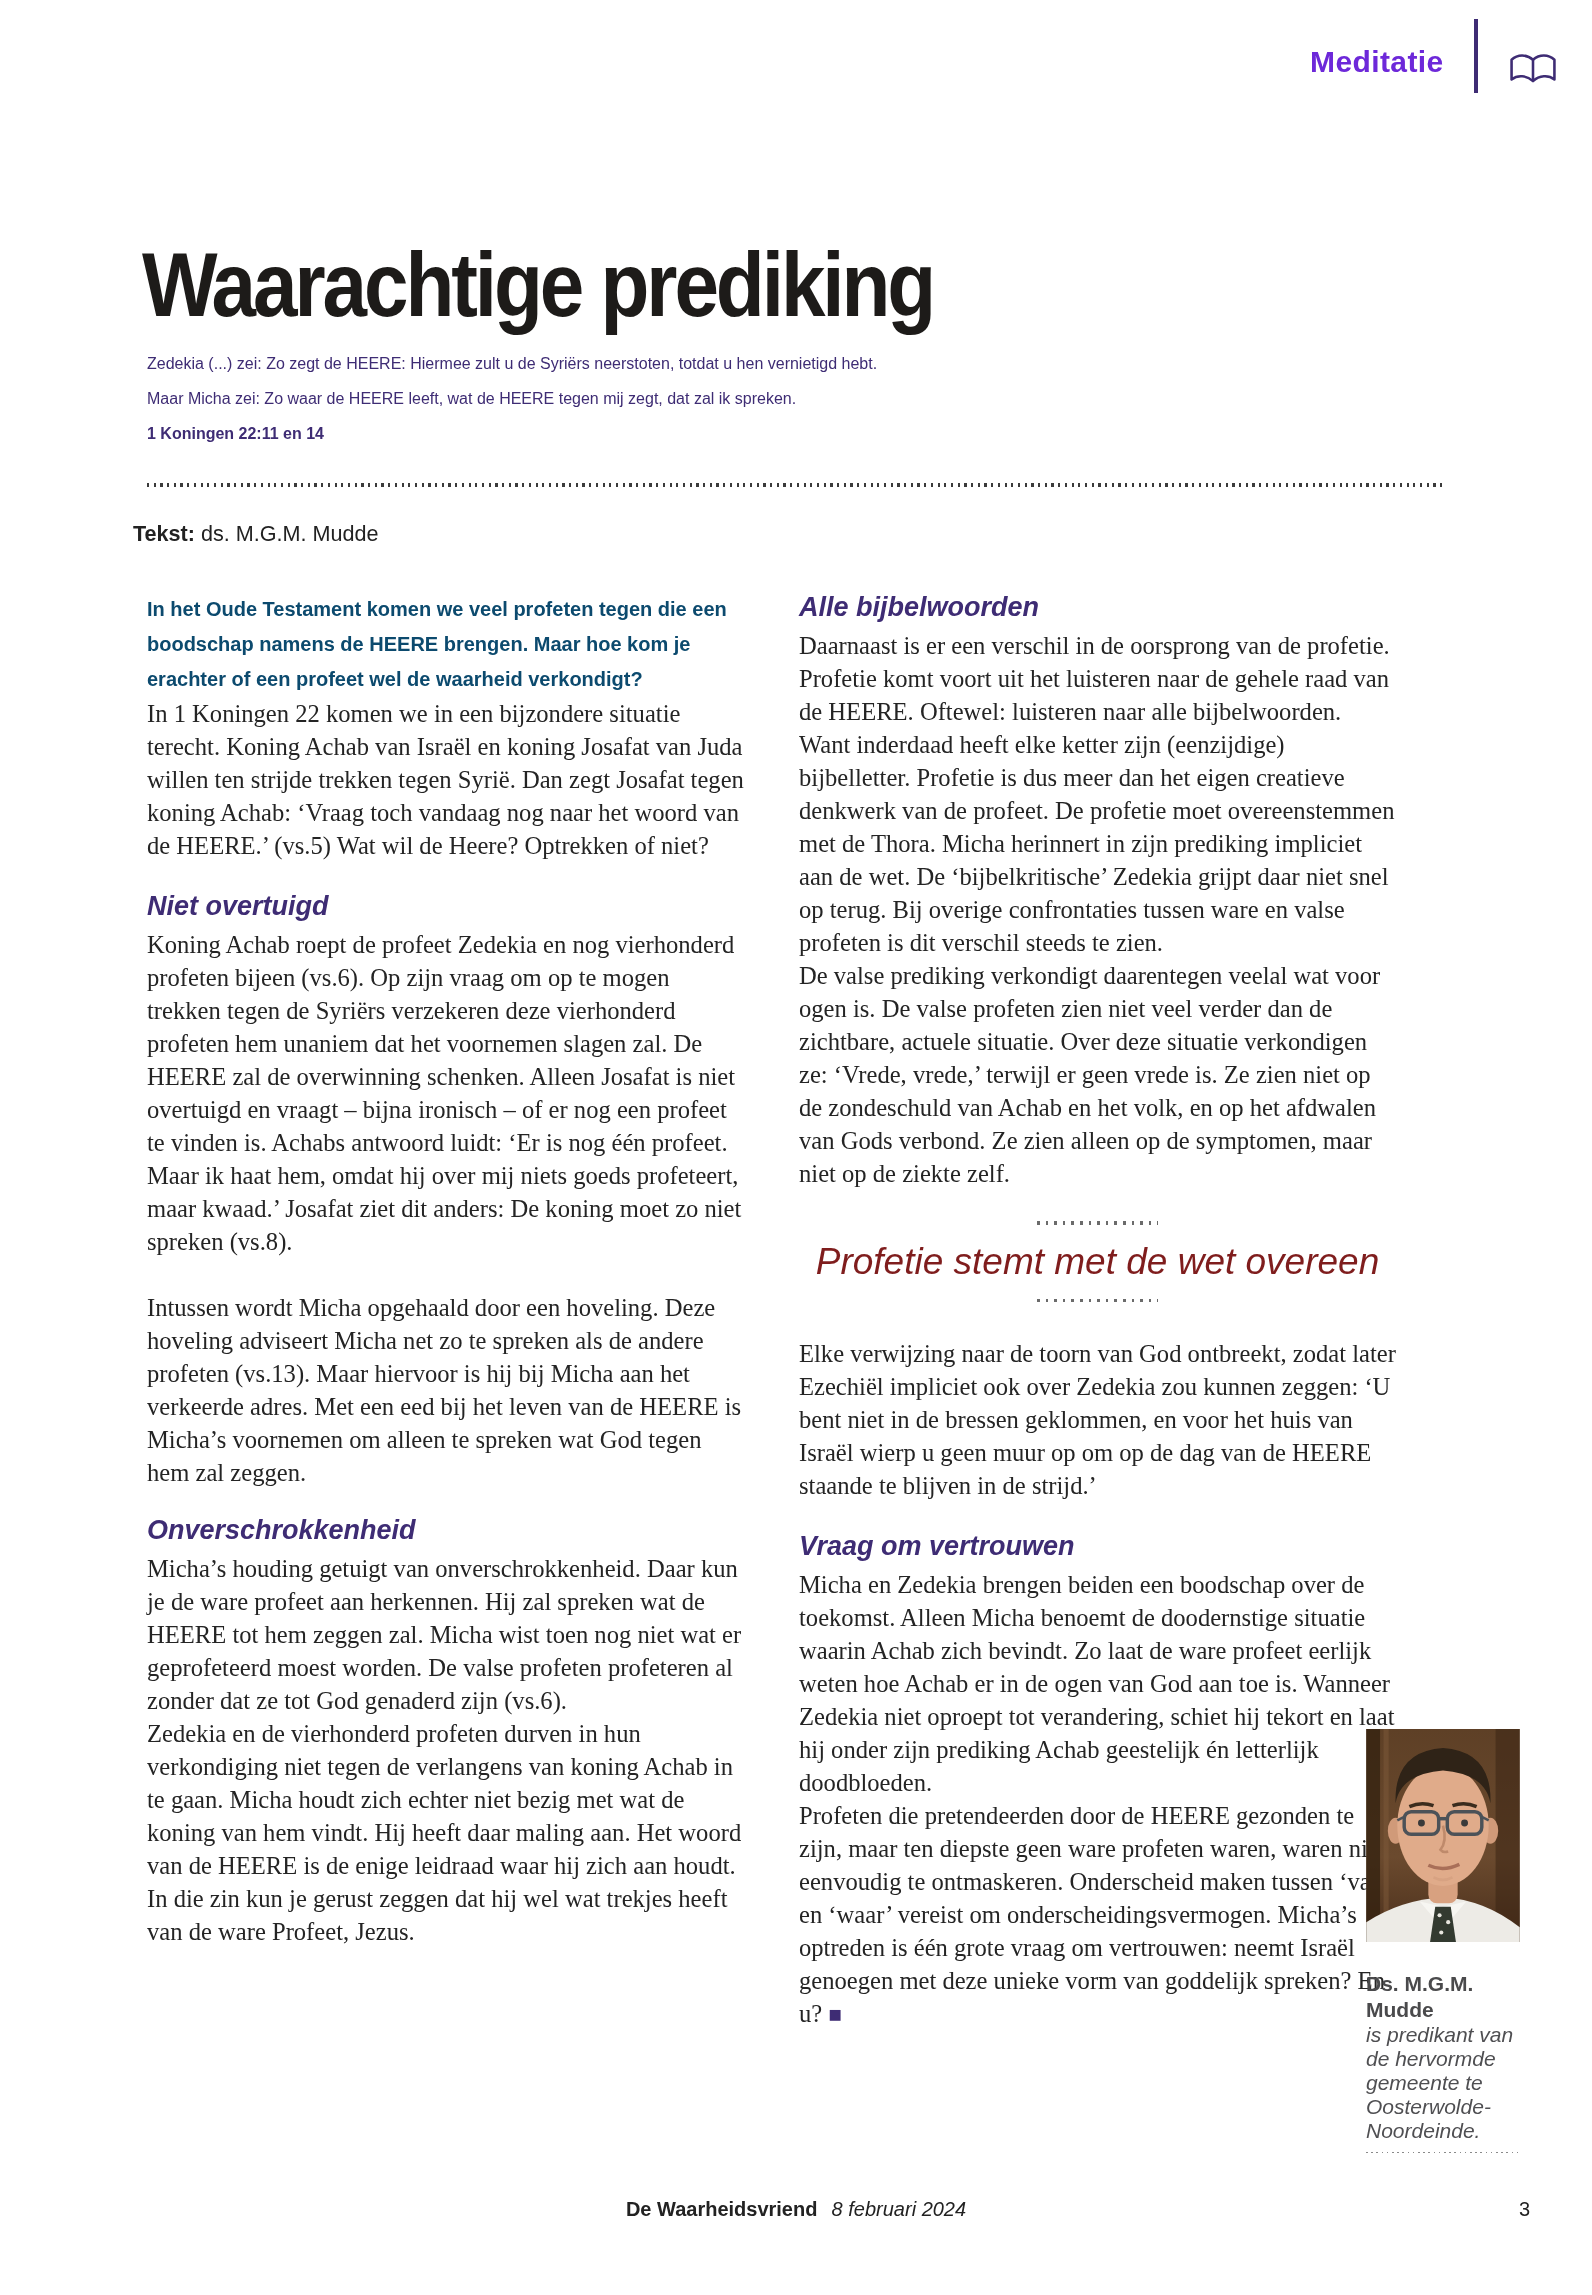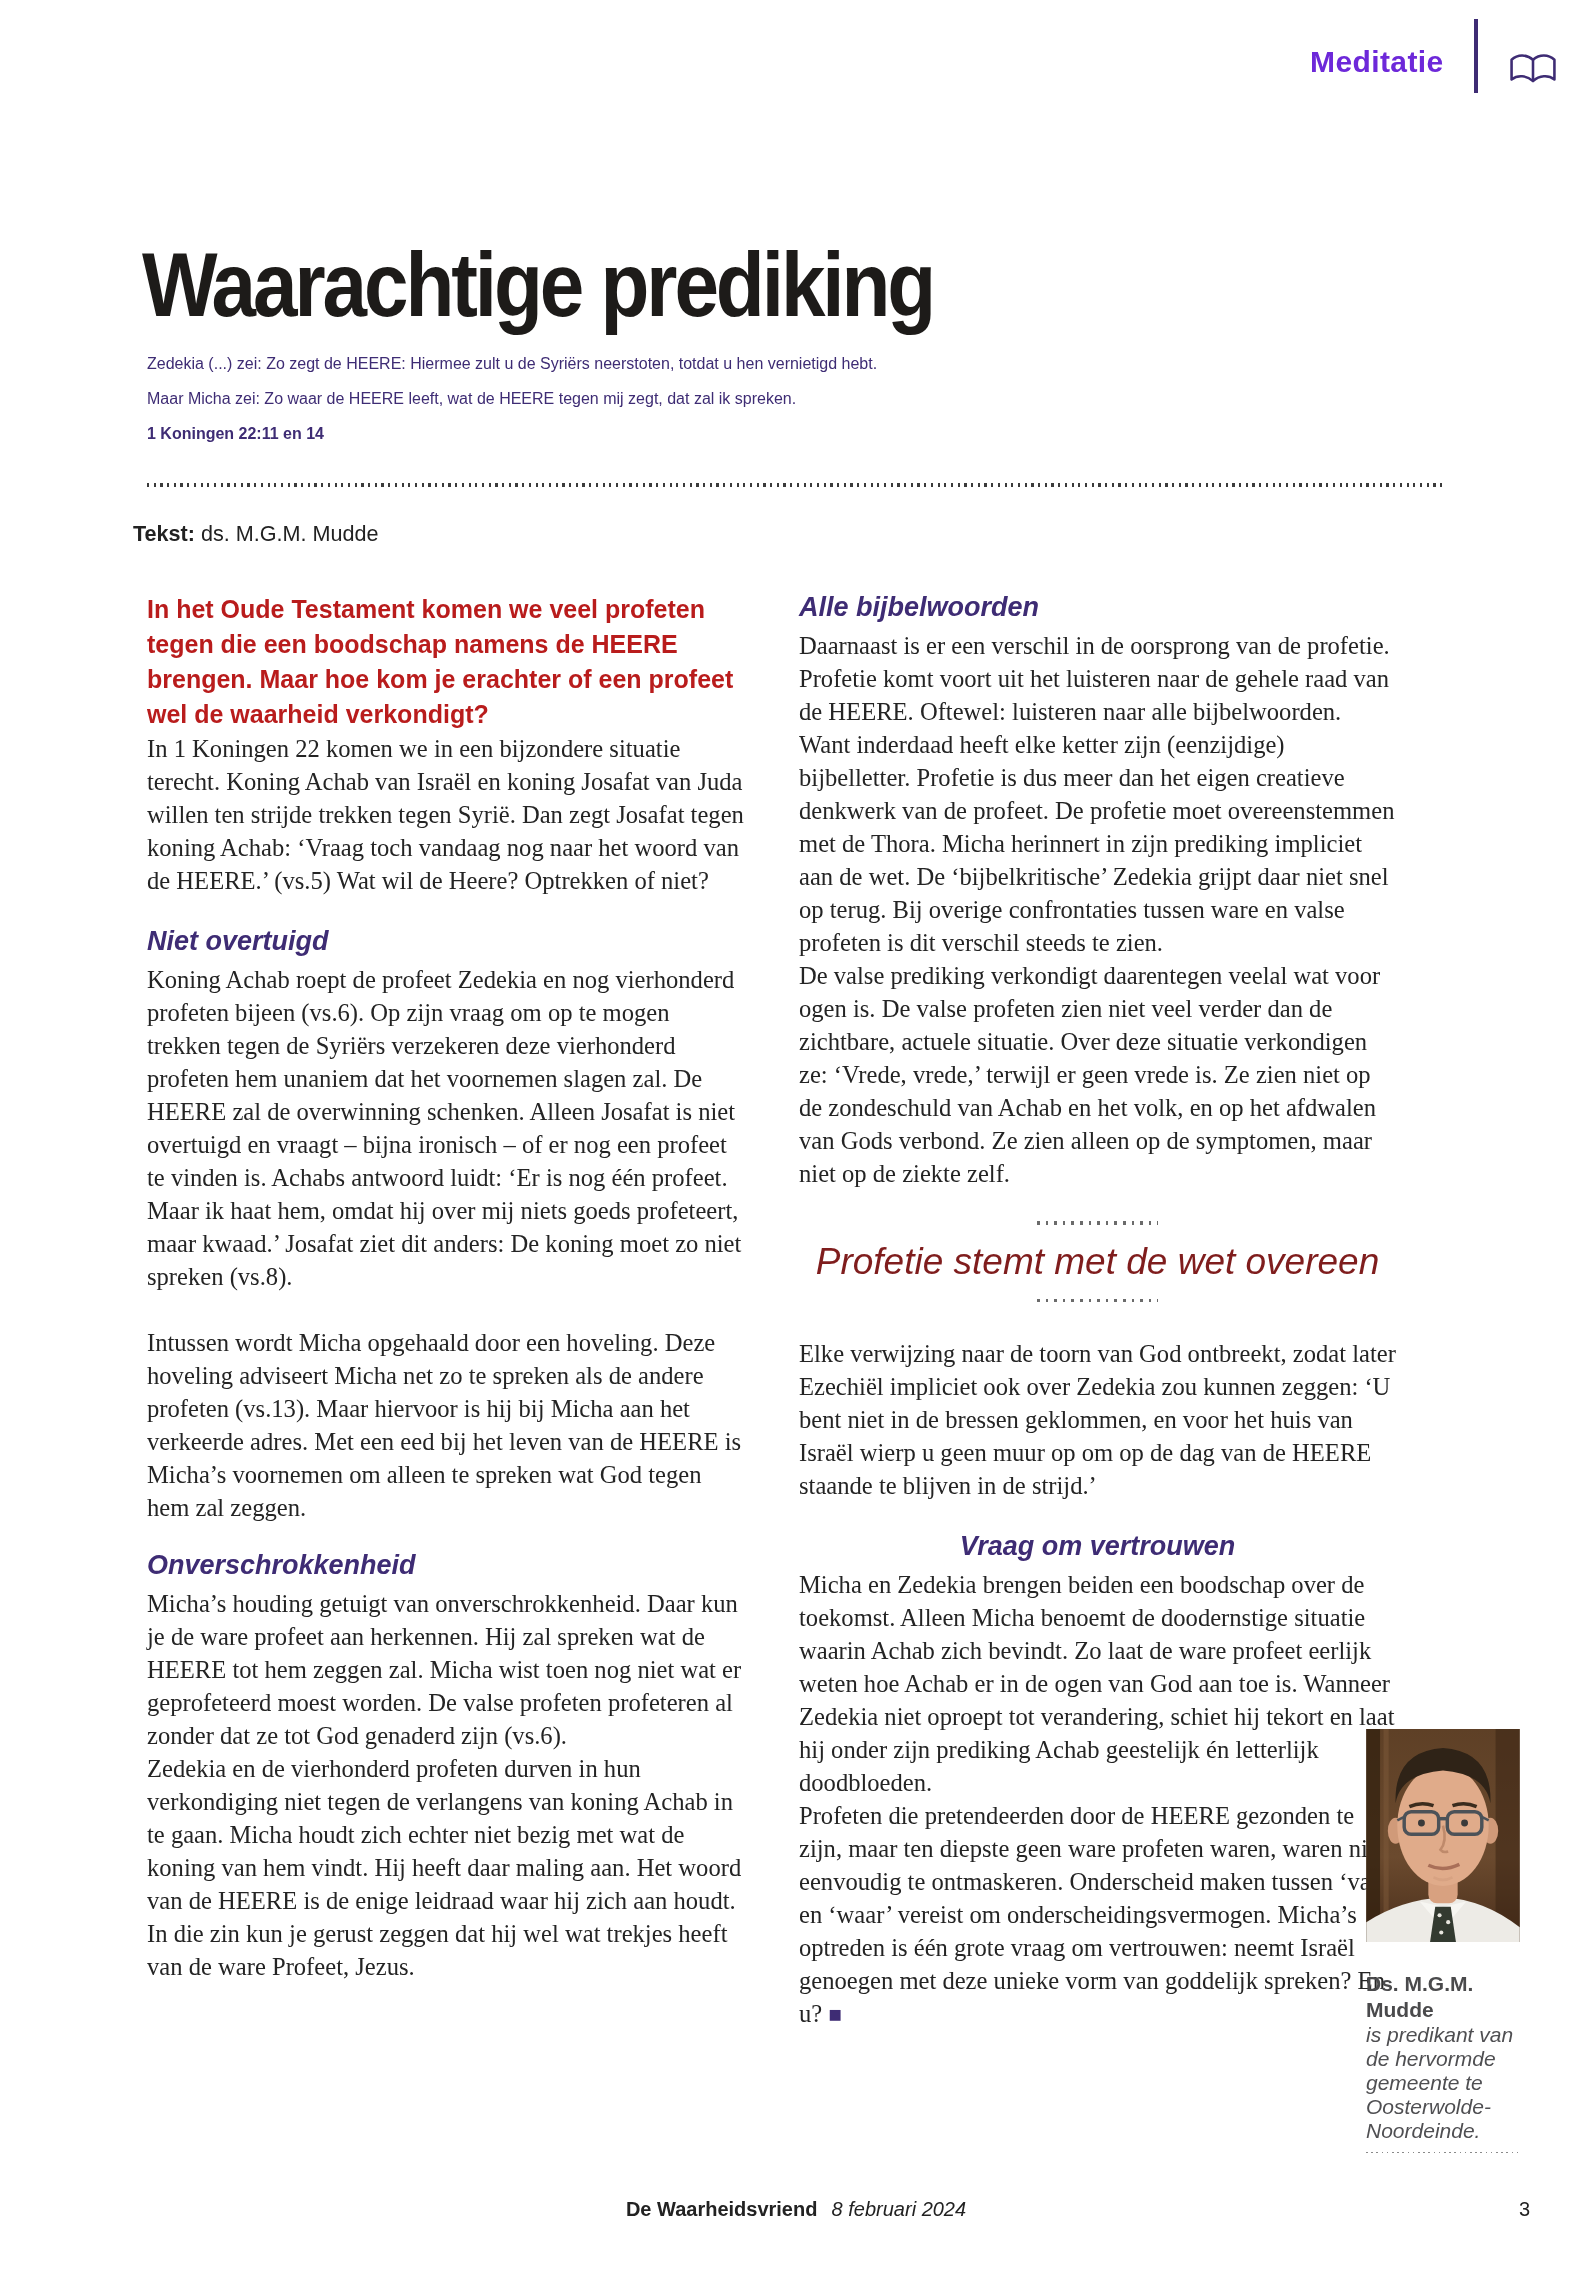--- a/index.html
+++ b/index.html
@@ -51,30 +51,30 @@
     position:absolute; top:592px; width:597px;
     font-size:24.6px; line-height:33px; color:#242424;
     text-align:left; hyphens:auto; -webkit-hyphens:auto;
   }
   .col-left  { left:147px; }
   .col-right { left:763px;margin-left:36px; }
   .col p { margin:0; }
 
   .intro {
     font-family:"Liberation Sans", sans-serif; font-weight:700;
-    font-size:25px; line-height:35px; color:#b91c1c; margin:0 0 38px 0;
+    font-size:20px; line-height:35px; color:#0c4a6e; margin:0 0 38px 0;
   }
   .subhead {
     font-family:"Liberation Sans", sans-serif; font-style:italic; font-weight:700;
     font-size:27px; line-height:31px; color:#3e2c74; margin:0 0 6px 0;
   }
   .mb33 { margin-bottom:28.5px !important; }
   .mb38 { margin-bottom:33px !important; }
   .mb30 { margin-bottom:26px !important; }
-  .mt34 { margin-top:29px !important;text-align:center; }
+  .mt34 { margin-top:29px !important; }
   .mt40 { margin-top:35px !important; }
 
   .sep-small {
     width:121px; height:3.5px; margin:31px auto 15.5px auto;
     background:repeating-linear-gradient(90deg,#6b6b6b 0 2.6px, transparent 2.6px 8.6px);
   }
   .sep-small.below { margin:15.5px auto 0 auto; }
   .pullquote {
     font-family:"Liberation Sans", sans-serif; font-style:italic;
     font-size:37px; line-height:43px; color:#7f1d1d; text-align:center;

